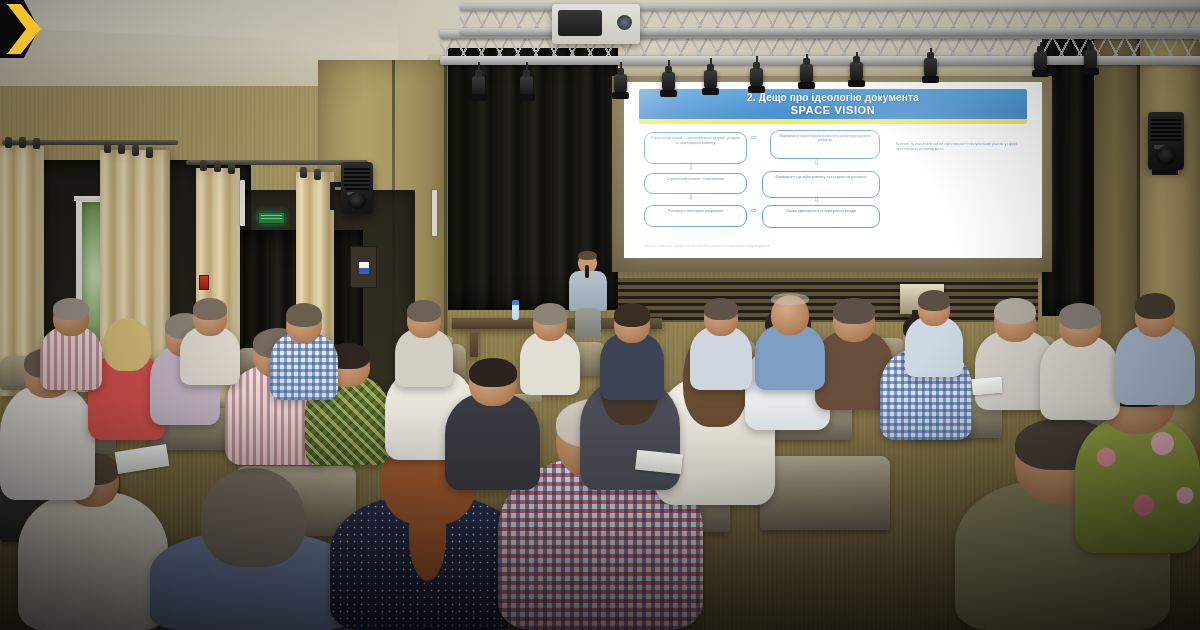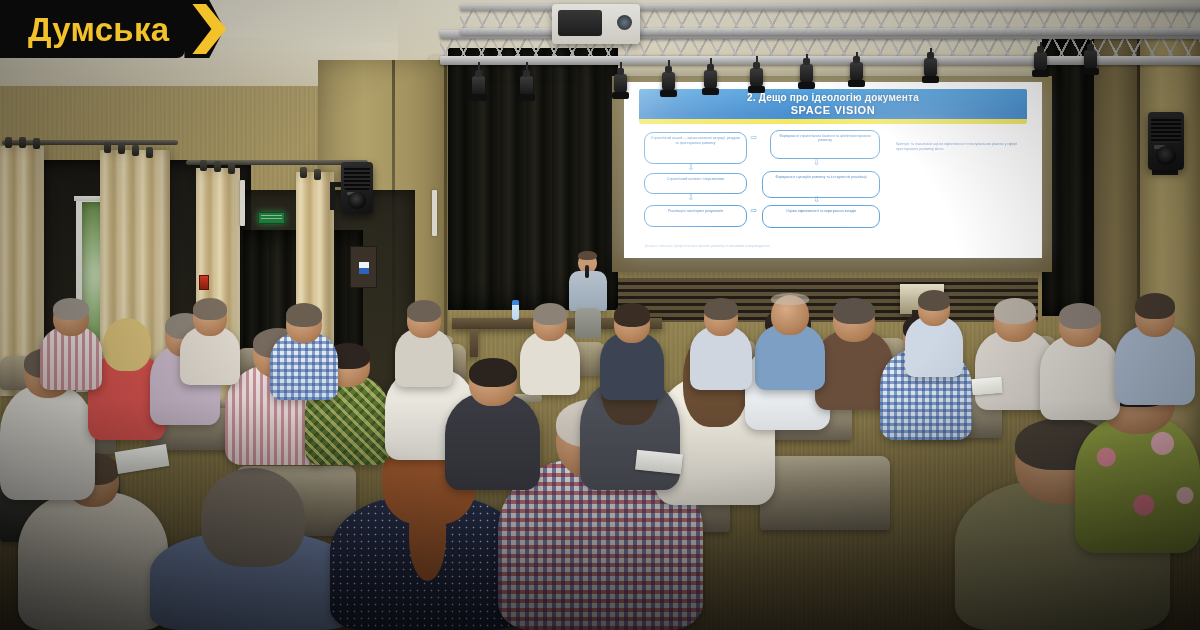--- a/index.html
+++ b/index.html
@@ -733,19 +733,16 @@
 
     <div class="paper" style="left:116px;top:448px;width:52px;height:22px;transform:rotate(-9deg);"></div>
     <div class="paper" style="left:636px;top:452px;width:46px;height:20px;transform:rotate(6deg);"></div>
     <div class="paper" style="left:972px;top:378px;width:30px;height:16px;transform:rotate(-5deg);"></div>
   </div>
 
   <div class="fg-shadow"></div>
   <div class="vignette"></div>
 
   <div class="logo">
-    <div class="logo-plate">
-      <span class="logo-text">Думська</span>
-    </div>
     <div class="logo-chev"></div>
   </div>
 
 </div>
 
 </body></html>

